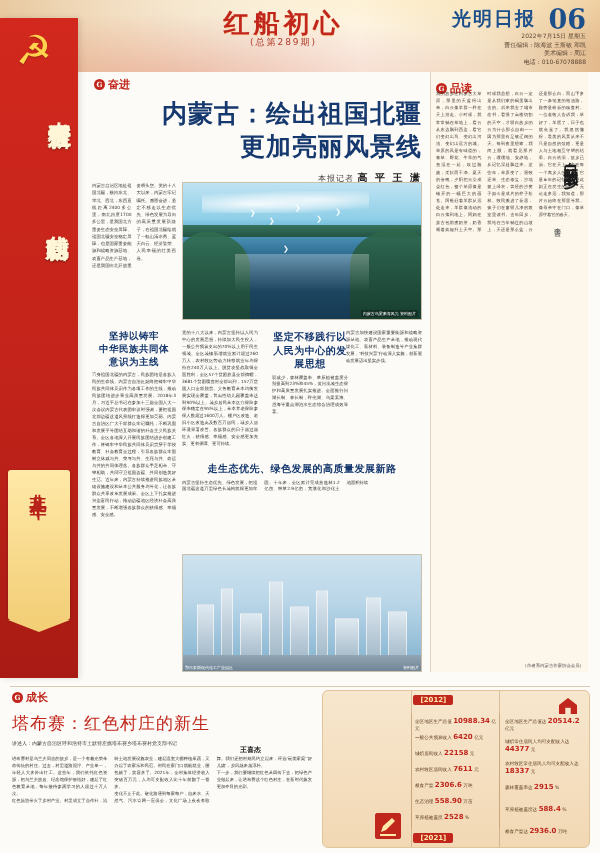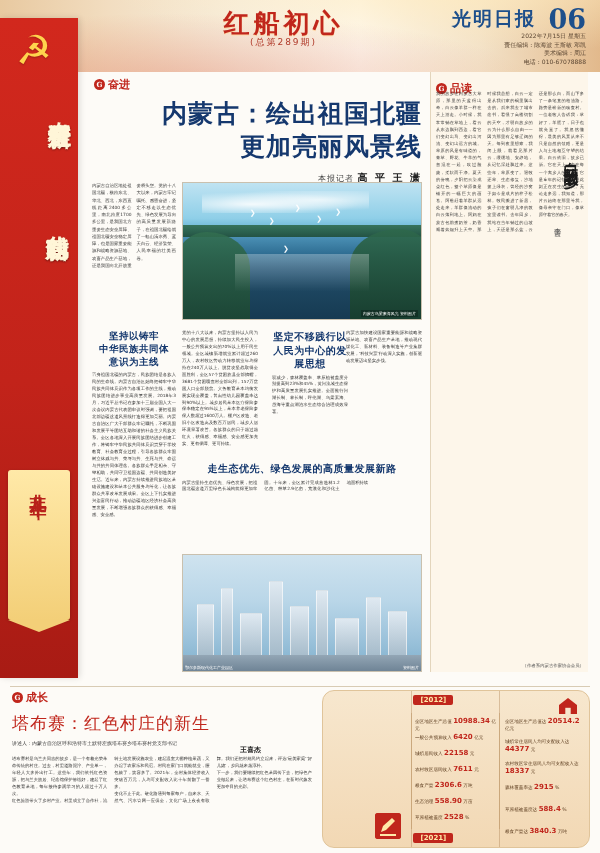--- a/index.html
+++ b/index.html
@@ -247,21 +247,21 @@
   .bottom-body {
     position:absolute; left: 12px; top: 756px; width: 300px; height: 92px;
     font-size: 4.3px; line-height: 1.62; color:#333; text-align: justify;
     column-count: 3; column-gap: 7px;
   }
 
   
   .info-panel {
     position:absolute; left: 322px; top: 690px; width: 268px; height: 158px;
     background: linear-gradient(180deg,#f7e7ce 0%, #f2d8b4 100%);
-    border: 1px solid #e0c49a; border-radius: 12px; overflow:hidden;
+    border: 1px solid #e0c49a; border-radius: 6px; overflow:hidden;
   }
   .info-panel .fold {
     position:absolute; top:0; bottom:0; width: 1px; background: rgba(180,140,95,.45);
   }
   .yr-tag {
     position:absolute; background:#c0261c; color:#ffe9a8;
     font-size: 7px; font-weight:700; padding: 1px 7px; border-radius: 2px;
     font-family:"DejaVu Sans","Liberation Sans",sans-serif;
   }
   .info-row {
@@ -474,21 +474,21 @@
       <b>2915</b>
       <span>%</span>
     </div>
     <div class="info-row" style="left:182px; top:114px; width:80px;">
       <span>草原植被盖度达</span>
       <b>588.4</b>
       <span>%</span>
     </div>
     <div class="info-row" style="left:182px; top:136px; width:80px;">
       <span>粮食产量达</span>
-      <b>3840.3</b>
+      <b>2936.0</b>
       <span>万吨</span>
     </div>
 
     <svg class="pen-icon" viewBox="0 0 26 26">
       <rect x="0" y="0" width="26" height="26" fill="#c0261c"></rect>
       <path d="M6 19 L8 13 L17 5 L20 8 L11 17 Z" fill="#ffe9a8"></path>
       <rect x="5" y="21" width="16" height="2" fill="#ffe9a8"></rect>
     </svg>
   </div>
 

